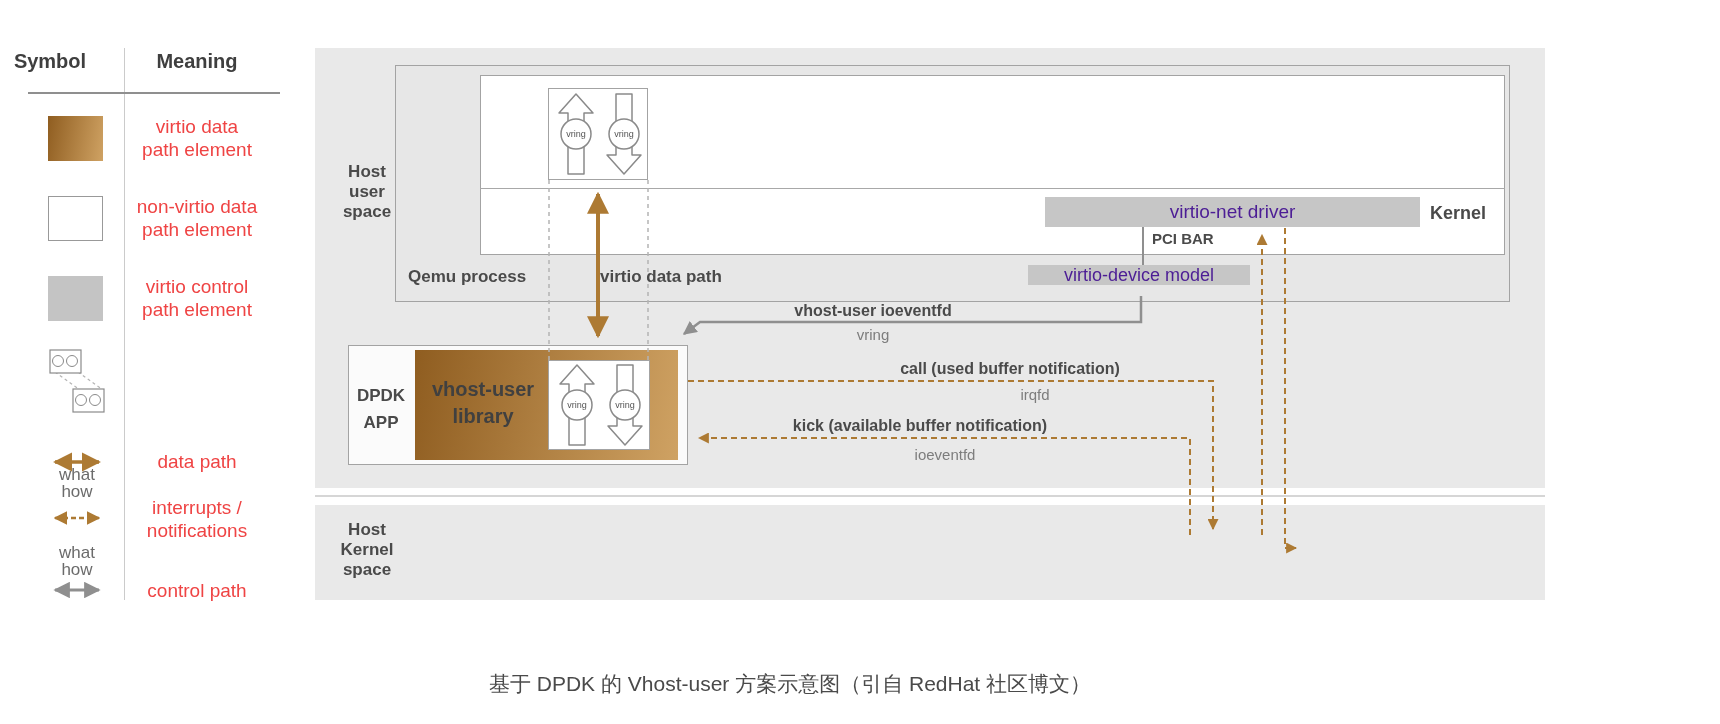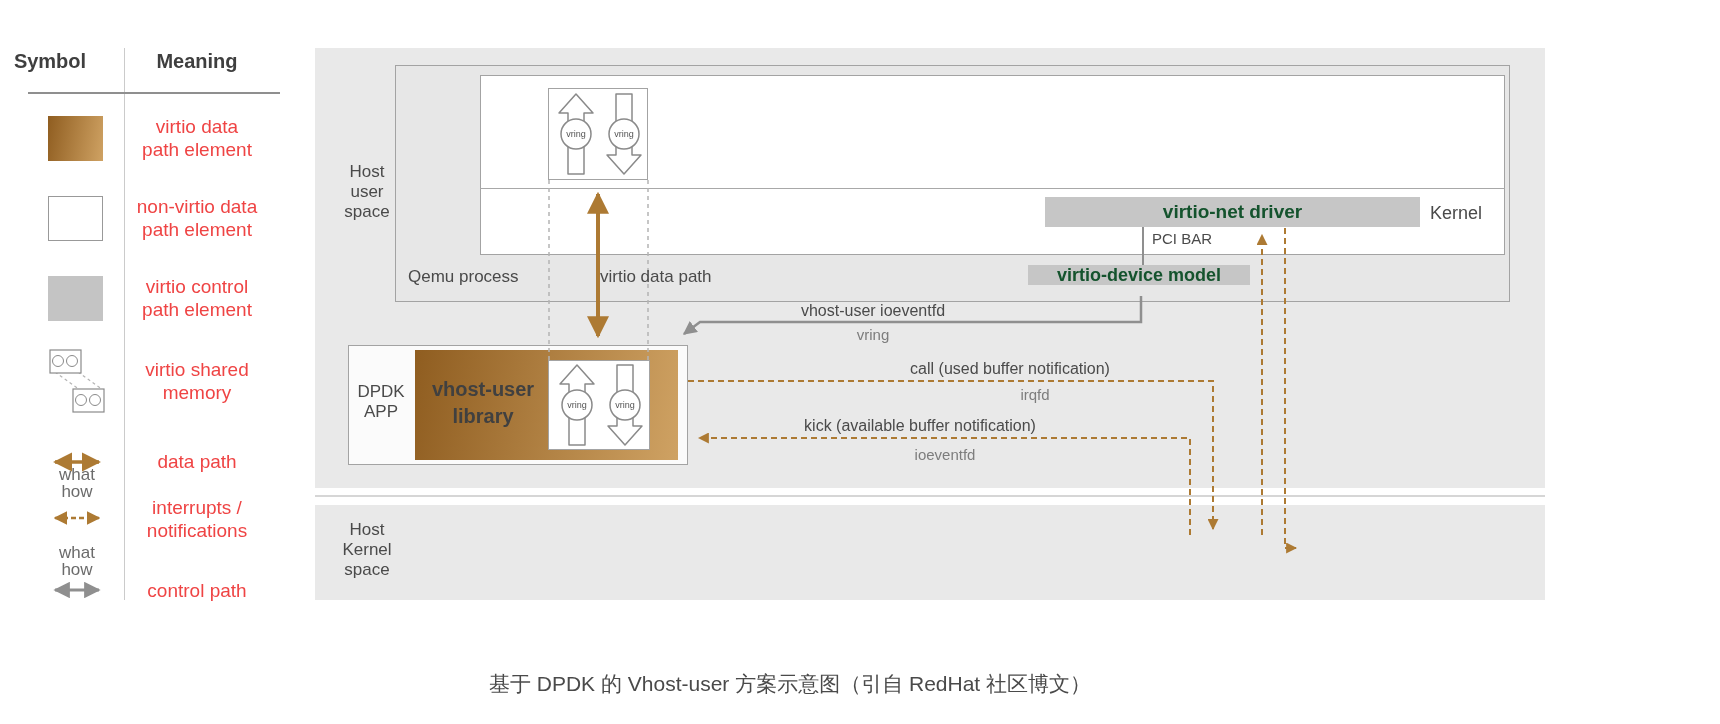--- a/index.html
+++ b/index.html
@@ -4,28 +4,28 @@
 <style>
   * { margin:0; padding:0; box-sizing:border-box; }
   body { font-family:"Liberation Sans", sans-serif; background:#fff; }
   .canvas { position:relative; width:1720px; height:724px; background:#fff; overflow:hidden; }
   .abs { position:absolute; }
   .pre { white-space:pre-line; }
   .center { text-align:center; }
   .legend-header { font-size:20px; font-weight:bold; color:#3f3f3f; text-align:center; }
   .legend-text { color:#ef4444; font-size:19px; line-height:23px; text-align:center; }
   .what-how { color:#6b6b6b; font-size:17px; line-height:17px; text-align:center; white-space:pre-line; }
-  .label-bold { font-weight:normal; color:#4a4a4a; }
+  .label-bold { font-weight:bold; color:#4a4a4a; }
   .sub-label { color:#7d7d7d; font-size:15px; }
   .space-box { background:#e9e9e9; }
   .qemu-box { background:#e7e7e7; border:1px solid #a3a3a3; }
   .white-box { background:#ffffff; border:1px solid #a3a3a3; }
   .dpdk-box { background:#fbfbfb; border:1px solid #a3a3a3; }
   .gray-bar { background:#c6c6c6; display:flex; align-items:center; justify-content:center;
-              font-weight:bold; color:#14532d; }
+              font-weight:normal; color:#4c1d95; }
   .swatch-brown { background:linear-gradient(100deg, #8f5d20, #cfa263); }
   .swatch-white { background:#ffffff; border:1px solid #999999; }
   .swatch-gray  { background:#c4c4c4; }
   .vhost-box { background:linear-gradient(100deg, #8f5d20, #cfa263); }
   .vring-text { font-size:9px; fill:#555; text-anchor:middle; font-family:"Liberation Sans", sans-serif; }
   svg.overlay { position:absolute; left:0; top:0; pointer-events:none; z-index:40; }
   .toplabel { z-index:60; }
 </style>
 </head>
 <body>
@@ -42,22 +42,20 @@
 path element</div>
 
   <div class="abs swatch-white" style="left:48px;top:196px;width:55px;height:45px"></div>
   <div class="abs legend-text pre" style="left:117px;top:195px;width:160px">non-virtio data
 path element</div>
 
   <div class="abs swatch-gray" style="left:48px;top:276px;width:55px;height:45px"></div>
   <div class="abs legend-text pre" style="left:117px;top:275px;width:160px">virtio control
 path element</div>
 
-  <div class="abs legend-text pre" style="left:117px;top:358px;width:160px">virtio shared
-memory</div>
 
   <div class="abs legend-text" style="left:117px;top:450px;width:160px">data path</div>
   <div class="abs what-how" style="left:48px;top:466px;width:58px">what
 how</div>
 
   <div class="abs legend-text pre" style="left:117px;top:496px;width:160px">interrupts /
 notifications</div>
   <div class="abs what-how" style="left:48px;top:544px;width:58px">what
 how</div>
 
@@ -81,21 +79,21 @@
 
   <div class="abs label-bold toplabel" style="left:408px;top:267px;font-size:17px">Qemu process</div>
   <div class="abs label-bold toplabel" style="left:600px;top:267px;font-size:17px">virtio data path</div>
 
   <div class="abs gray-bar" style="left:1045px;top:197px;width:375px;height:30px;font-size:19px">virtio-net driver</div>
   <div class="abs label-bold" style="left:1430px;top:203px;font-size:18px">Kernel</div>
   <div class="abs label-bold" style="left:1152px;top:230px;font-size:15px">PCI BAR</div>
   <div class="abs gray-bar" style="left:1028px;top:265px;width:222px;height:20px;font-size:18px">virtio-device model</div>
 
   <div class="abs dpdk-box" style="left:348px;top:345px;width:340px;height:120px"></div>
-  <div class="abs label-bold pre center" style="left:346px;top:382px;width:70px;font-size:17px;line-height:20px">DPDK
+  <div class="abs label-bold pre center" style="left:346px;top:382px;width:70px;font-size:17px;line-height:27px">DPDK
 APP</div>
   <div class="abs vhost-box" style="left:415px;top:350px;width:263px;height:110px"></div>
   <div class="abs pre center" style="left:417px;top:376px;width:132px;font-size:20px;line-height:27px;font-weight:bold;color:#404040">vhost-user
 library</div>
   <div class="abs white-box" style="left:548px;top:360px;width:102px;height:90px"></div>
 
 
   <div class="abs label-bold center toplabel" style="left:773px;top:302px;width:200px;font-size:16px">vhost-user ioeventfd</div>
   <div class="abs sub-label center toplabel" style="left:823px;top:326px;width:100px">vring</div>
   <div class="abs label-bold center toplabel" style="left:860px;top:360px;width:300px;font-size:16px">call (used buffer notification)</div>

